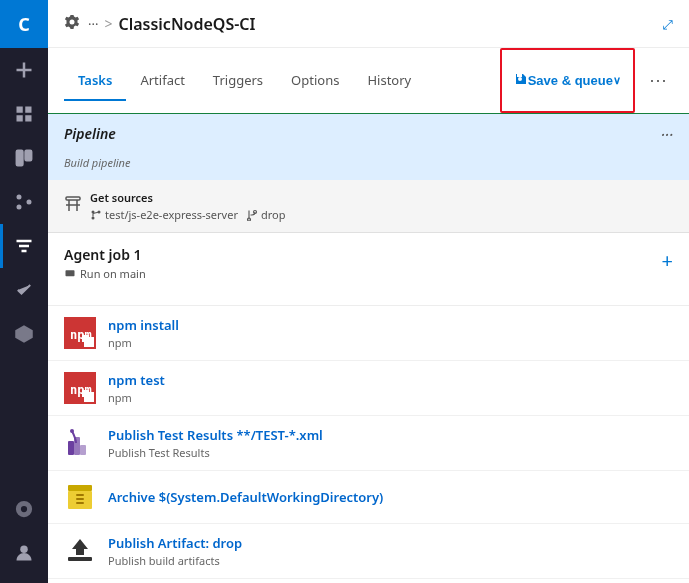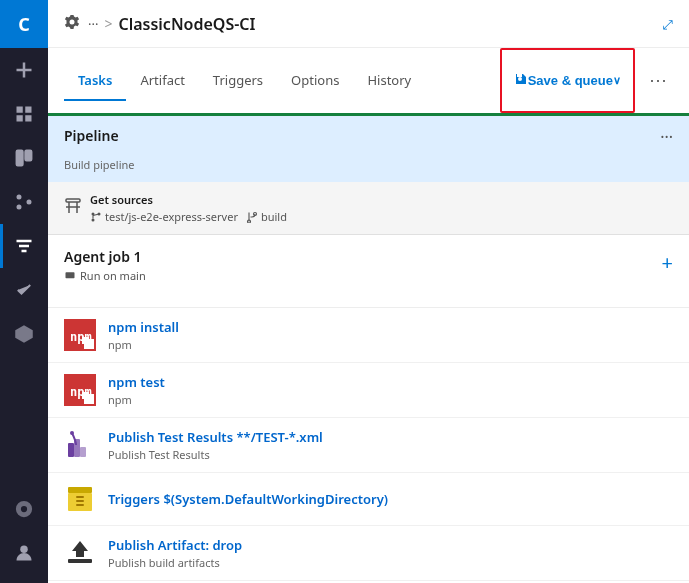--- a/index.html
+++ b/index.html
@@ -98,21 +98,21 @@
       margin-left: auto;
       color: #0078d4;
       cursor: pointer;
     }
 
     
     .nav-tabs {
       display: flex;
       align-items: center;
       padding: 0 16px;
-      border-bottom: 3px solid #15803d;
+      border-bottom: 1px solid #15803d;
       gap: 0;
     }
     .nav-tab {
       padding: 10px 14px;
       cursor: pointer;
       color: #555;
       font-size: 13px;
       border-bottom: 2px solid transparent;
       margin-bottom: -1px;
     }
@@ -160,20 +160,21 @@
       padding: 0;
     }
 
     
     .pipeline-header {
       background: #ddeeff;
       padding: 10px 16px;
       display: flex;
       align-items: flex-start;
       justify-content: space-between;
+      font-style: italic;
     }
     .pipeline-header-left {}
     .pipeline-title {
       font-size: 14px;
       font-weight: 600;
       color: #1a1a1a;
     }
     .pipeline-subtitle {
       font-size: 11px;
       color: #666;
@@ -432,21 +433,21 @@
                 <path d="M4 6v4M4 6l8-2" stroke="#555" stroke-width="1.5" fill="none"></path>
               </svg>
             <span>test/js-e2e-express-server</span>
           </span>
           <span class="get-sources-branch">
             <svg width="12" height="12" viewBox="0 0 16 16" fill="none" stroke="#555" stroke-width="1.5">
                 <path d="M4 2v12M12 4a4 4 0 01-4 4H6M12 4a2 2 0 100-0"></path>
                 <circle cx="12" cy="4" r="2"></circle>
                 <circle cx="4" cy="14" r="2"></circle>
               </svg>
-            <span>build</span>
+            <span>drop</span>
           </span>
         </div>
       </div>
     </div>
 
     <div class="agent-job">
       <div class="agent-job-info">
         <div class="agent-job-title">Agent job 1</div>
         <div class="agent-job-sub">
           <svg width="12" height="12" viewBox="0 0 16 16" fill="#555">
@@ -513,21 +514,21 @@
       <div class="task-icon">
         <svg width="32" height="32" viewBox="0 0 32 32">
           <rect x="4" y="4" width="24" height="6" rx="1" fill="#c8a800"></rect>
           <rect x="4" y="10" width="24" height="18" rx="1" fill="#e8c000" opacity="0.8"></rect>
           <rect x="12" y="13" width="8" height="2" rx="1" fill="#a07800"></rect>
           <rect x="12" y="17" width="8" height="2" rx="1" fill="#a07800"></rect>
           <rect x="12" y="21" width="8" height="2" rx="1" fill="#a07800"></rect>
         </svg>
       </div>
       <div class="task-info">
-        <div class="task-title">Triggers $(System.DefaultWorkingDirectory)</div>
+        <div class="task-title">Archive $(System.DefaultWorkingDirectory)</div>
       </div>
     </div>
 
     <div class="task-item">
       <div class="task-icon">
         <svg width="32" height="32" viewBox="0 0 32 32">
           <rect x="4" y="22" width="24" height="4" rx="1" fill="#333"></rect>
           <polygon points="16,4 24,14 20,14 20,20 12,20 12,14 8,14" fill="#333"></polygon>
         </svg>
       </div>

